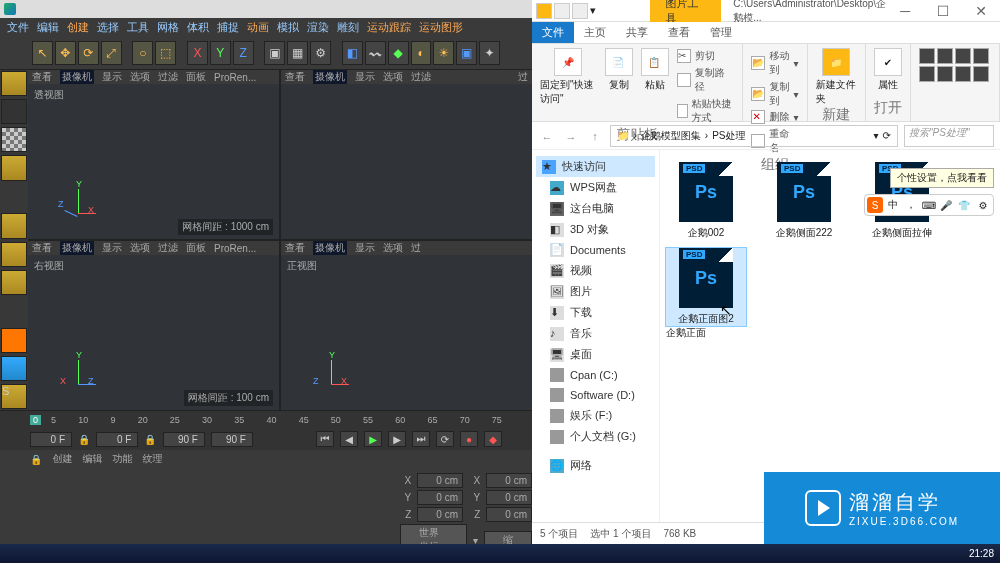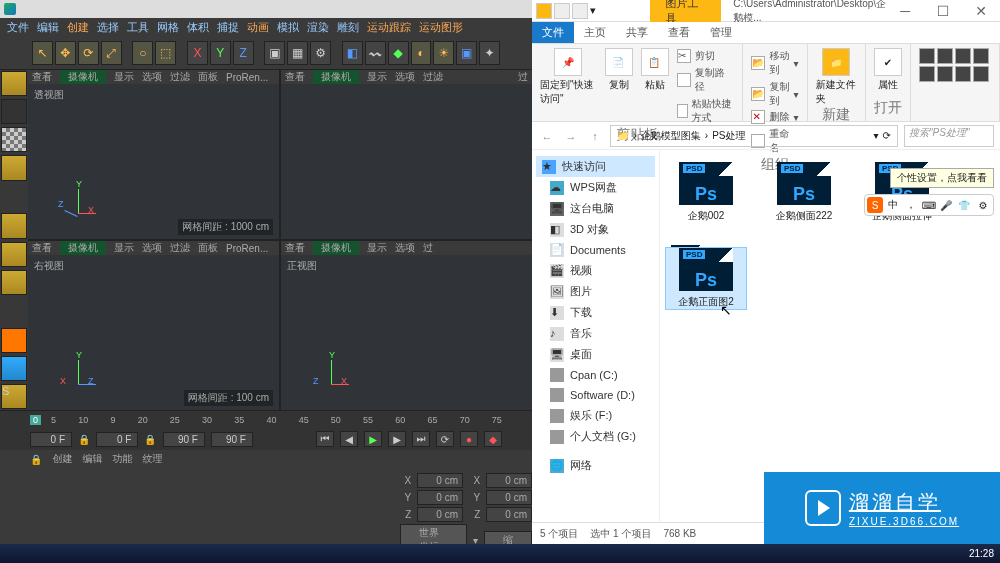--- a/index.html
+++ b/index.html
@@ -22,21 +22,21 @@
 .c4d-body { display: flex; height: 340px; }
 .c4d-left { width: 28px; background: #383838; display: flex; flex-direction: column; gap: 1px; }
 .c4d-left .licon { width: 26px; height: 26px; margin: 1px; background: #555; border: 1px solid #222; }
 .c4d-left .licon.y { background: linear-gradient(#ca3,#a82); }
 .c4d-left .licon.c { background: linear-gradient(#3af,#28c); }
 .c4d-left .licon.dk { background: #333; }
 
 .views { flex: 1; display: grid; grid-template-columns: 1fr 1fr; grid-template-rows: 1fr 1fr; gap: 2px; background: #222; }
 .vp { background: #303438; position: relative; display: flex; flex-direction: column; }
 .vp-head { height: 14px; background: #3a3a3a; display: flex; align-items: center; font-size: 10px; padding: 0 4px; gap: 8px; color: #aaa; }
-.vp-head .cam { background: #14532d; padding: 0 8px; }
+.vp-head .cam { background: #0f172a; padding: 0 2px; }
 .vp-label { position: absolute; top: 18px; left: 6px; color: #aaa; font-size: 10px; }
 .vp-grid { position: absolute; bottom: 4px; right: 6px; font-size: 10px; color: #aaa; background: rgba(0,0,0,.3); padding: 1px 4px; }
 .axis { position: absolute; left: 30px; bottom: 20px; width: 40px; height: 40px; }
 .axis .y { position: absolute; left: 18px; top: 0; color: #5f5; font-size: 9px; }
 .axis .x { position: absolute; left: 30px; bottom: 4px; font-size: 9px; }
 .axis .z { position: absolute; left: 0; bottom: 10px; font-size: 9px; }
 .axis .ly { position: absolute; left: 20px; top: 10px; width: 1px; height: 24px; background: #5f5; }
 .axis .lx { position: absolute; left: 20px; top: 34px; width: 18px; height: 1px; }
 .axis .lz { position: absolute; left: 6px; top: 34px; width: 14px; height: 1px; transform: rotate(25deg); }
 
@@ -93,32 +93,32 @@
 .navpane .ni.hdr { background: #cde8ff; padding-left: 6px; }
 .navpane .ni .ic { width: 14px; height: 14px; background: #ddd; }
 .navpane .ni .ic.star { background: #4aa3ff; }
 .navpane .ni .ic.pc { background: #666; }
 .navpane .ni .ic.drive { background: #999; }
 .navpane .ni .ic.net { background: #5ac; }
 
 .files { flex: 1; padding: 12px 6px; display: flex; flex-wrap: wrap; gap: 22px 18px; align-content: flex-start; position: relative; }
 .fitem { width: 80px; display: flex; flex-direction: column; align-items: center; gap: 4px; font-size: 10px; text-align: center; position: relative; }
 .fitem.sel { background: #cde8ff; outline: 1px solid #8cf; }
-.psd { width: 54px; height: 43px; background: #001e36; position: relative; display: flex; align-items: flex-end; justify-content: center; }
+.psd { width: 54px; height: 60px; background: #001e36; position: relative; display: flex; align-items: center; justify-content: center; }
 .psd::before { content: ""; position: absolute; top: 0; right: 0; width: 14px; height: 14px; background: linear-gradient(135deg,transparent 48%, #fff 50%); }
 .psd .ps { color: #31a8ff; font-size: 18px; font-weight: bold; }
 .psd .tag { position: absolute; top: 2px; left: 4px; background: #31a8ff; color: #001e36; font-size: 8px; font-weight: bold; padding: 0 3px; }
 .tooltip { position: absolute; right: 6px; top: 18px; background: #ffffe1; border: 1px solid #aaa; padding: 2px 6px; font-size: 10px; z-index: 5; }
 .ime { position: absolute; right: 6px; top: 44px; background: #fff; border: 1px solid #ccc; border-radius: 4px; font-size: 10px; display: flex; gap: 2px; padding: 2px; z-index: 4; }
 .ime .ii { width: 16px; height: 16px; display: flex; align-items: center; justify-content: center; }
 .ime .ii.o { background: #f60; color: #fff; border-radius: 3px; }
 
 .status { height: 22px; border-top: 1px solid #ddd; display: flex; align-items: center; padding: 0 8px; font-size: 10px; color: #555; gap: 12px; }
 
-.logo { position: absolute; right: 0; bottom: 19px; width: 236px; height: 72px; background: #158bd8; display: flex; align-items: center; justify-content: center; gap: 8px; color: #fff; z-index: 10; text-decoration: underline; }
+.logo { position: absolute; right: 0; bottom: 19px; width: 236px; height: 72px; background: #158bd8; display: flex; align-items: center; justify-content: center; gap: 8px; color: #fff; z-index: 10; }
 .logo .play { width: 36px; height: 36px; border: 2px solid #fff; border-radius: 6px; display: flex; align-items: center; justify-content: center; }
 .logo .play::after { content: ""; border-left: 12px solid #fff; border-top: 8px solid transparent; border-bottom: 8px solid transparent; margin-left: 3px; }
 .logo .txt { display: flex; flex-direction: column; }
 .logo .txt .cn { font-size: 20px; letter-spacing: 3px; }
 .logo .txt .en { font-size: 10px; letter-spacing: 2px; }
 
 .taskbar { position: absolute; bottom: 0; left: 0; width: 1000px; height: 19px; background: linear-gradient(#1a2a4a,#0d1530); display: flex; align-items: center; justify-content: flex-end; padding: 0 6px; color: #fff; font-size: 10px; }
 
 .cursor { position: absolute; left: 720px; top: 302px; z-index: 20; font-size: 14px; color: #000; pointer-events: none; }
 </style>

